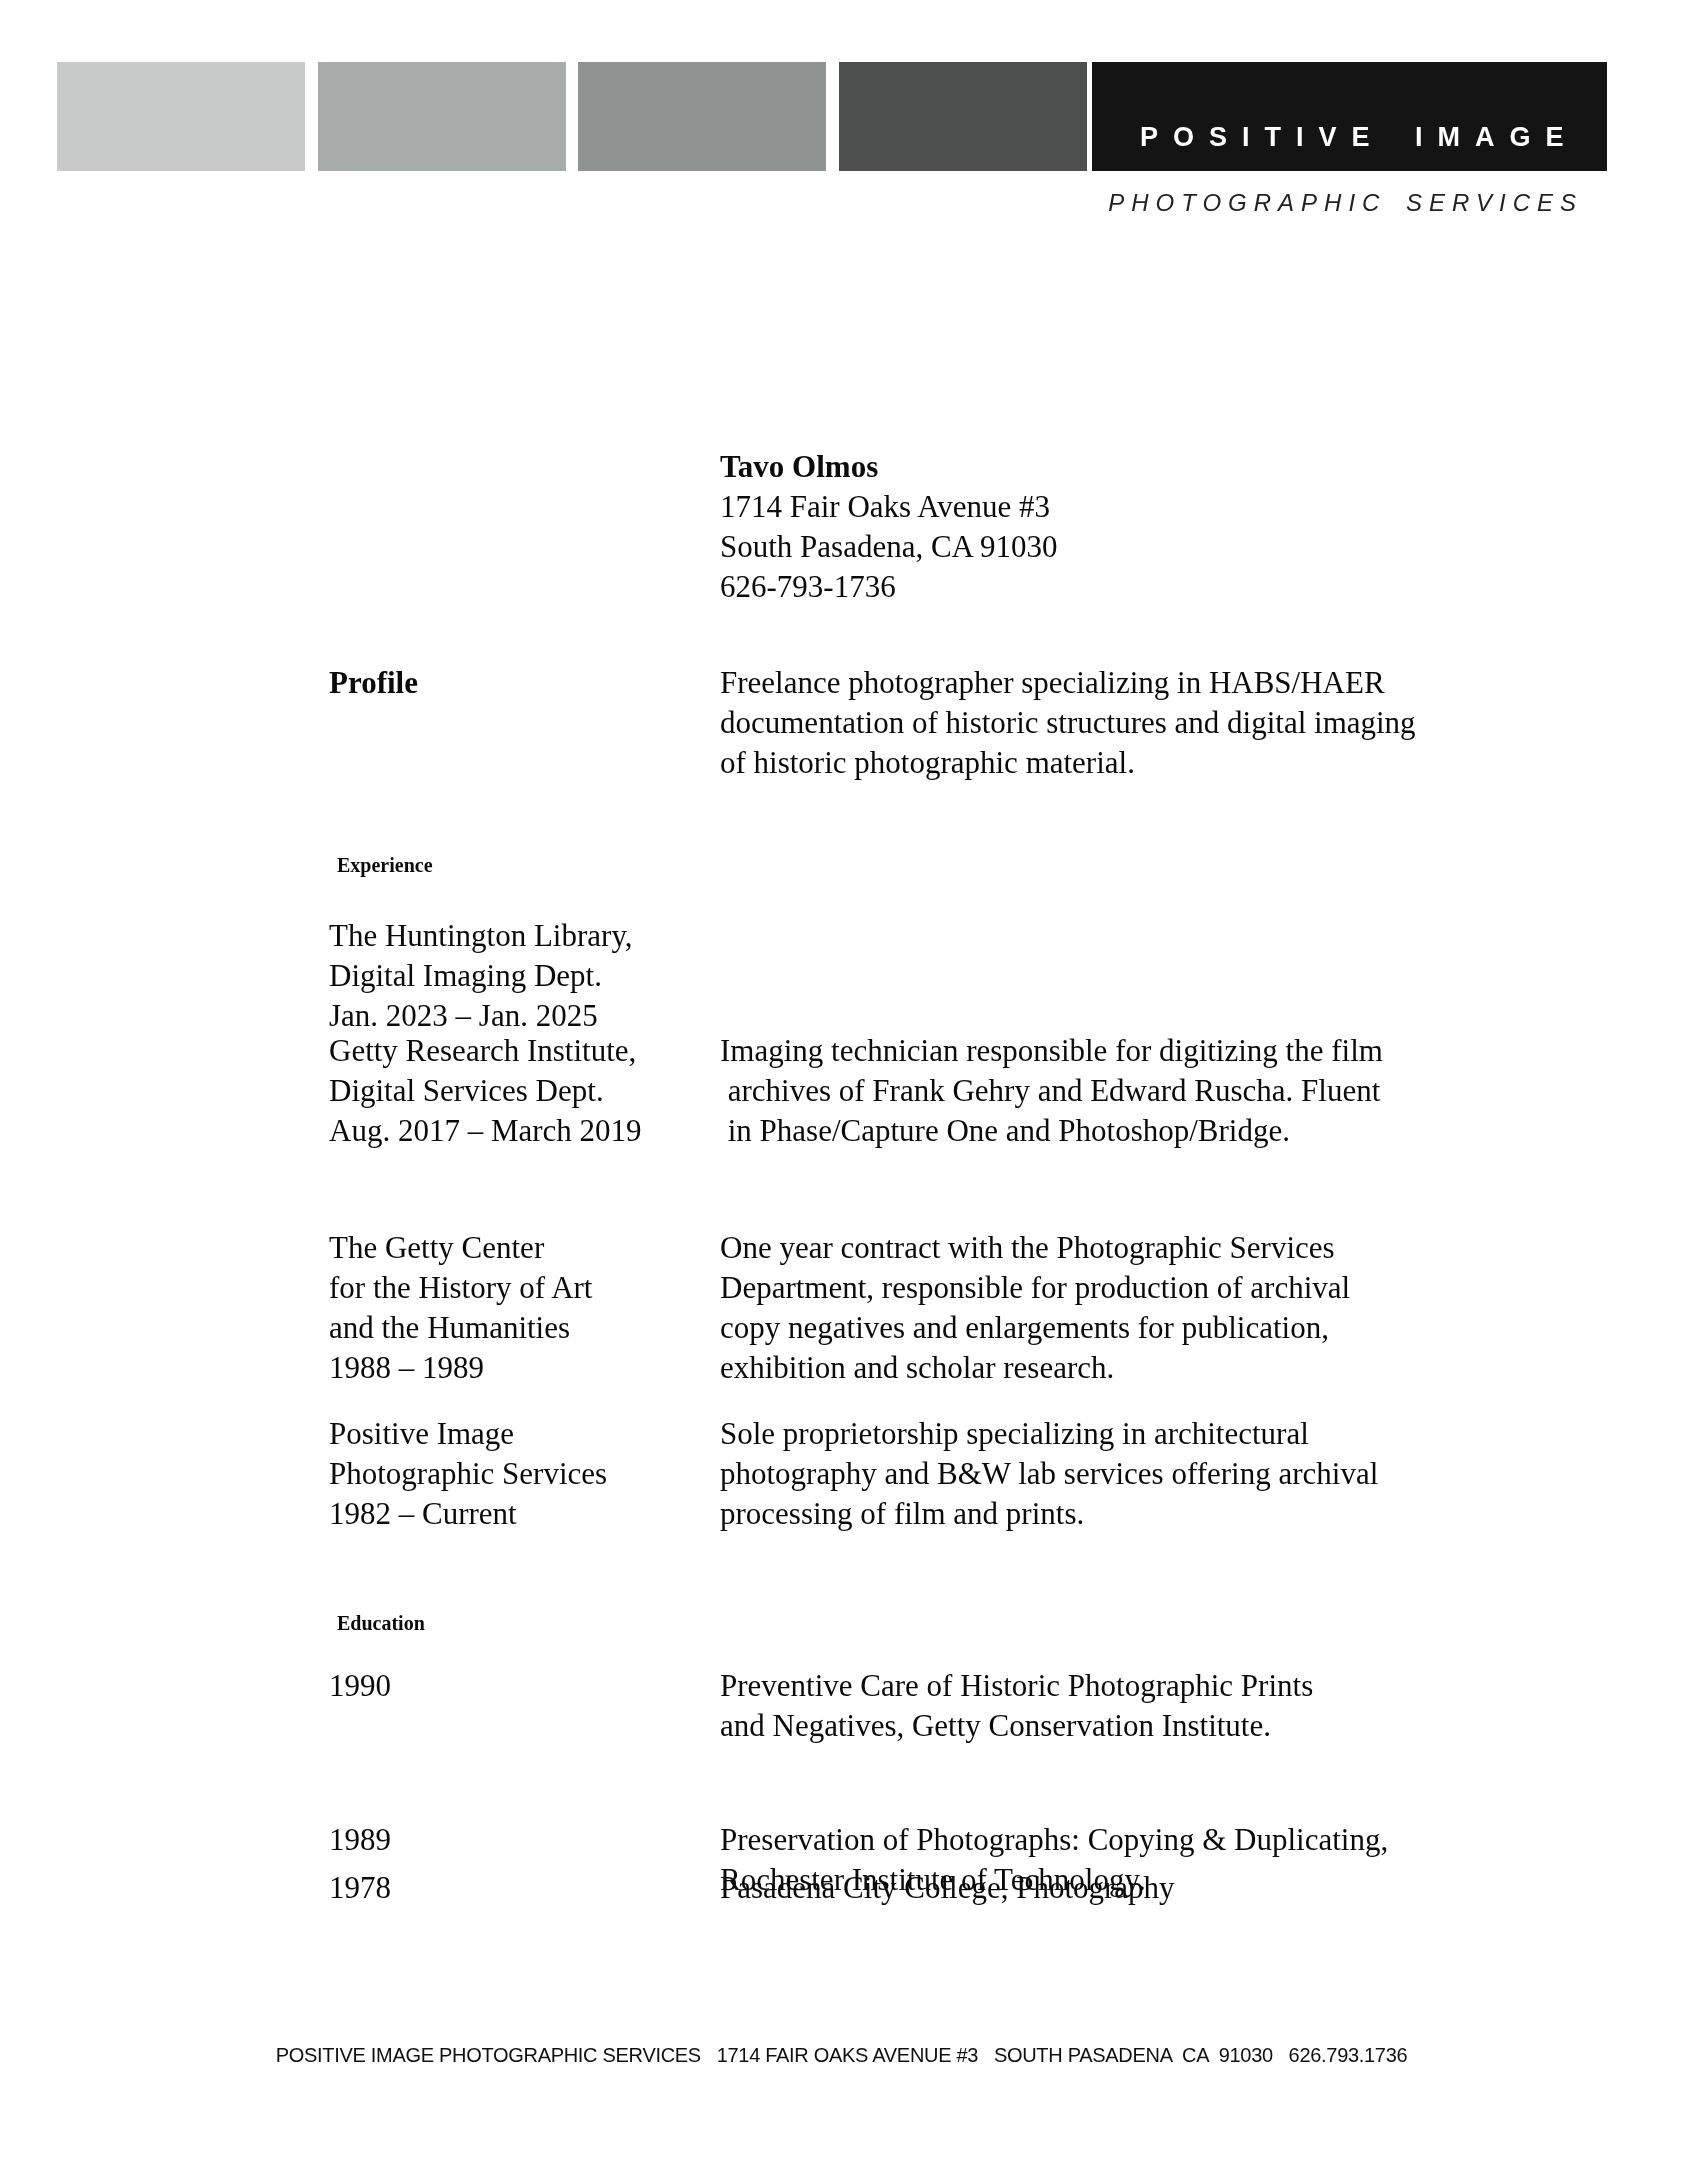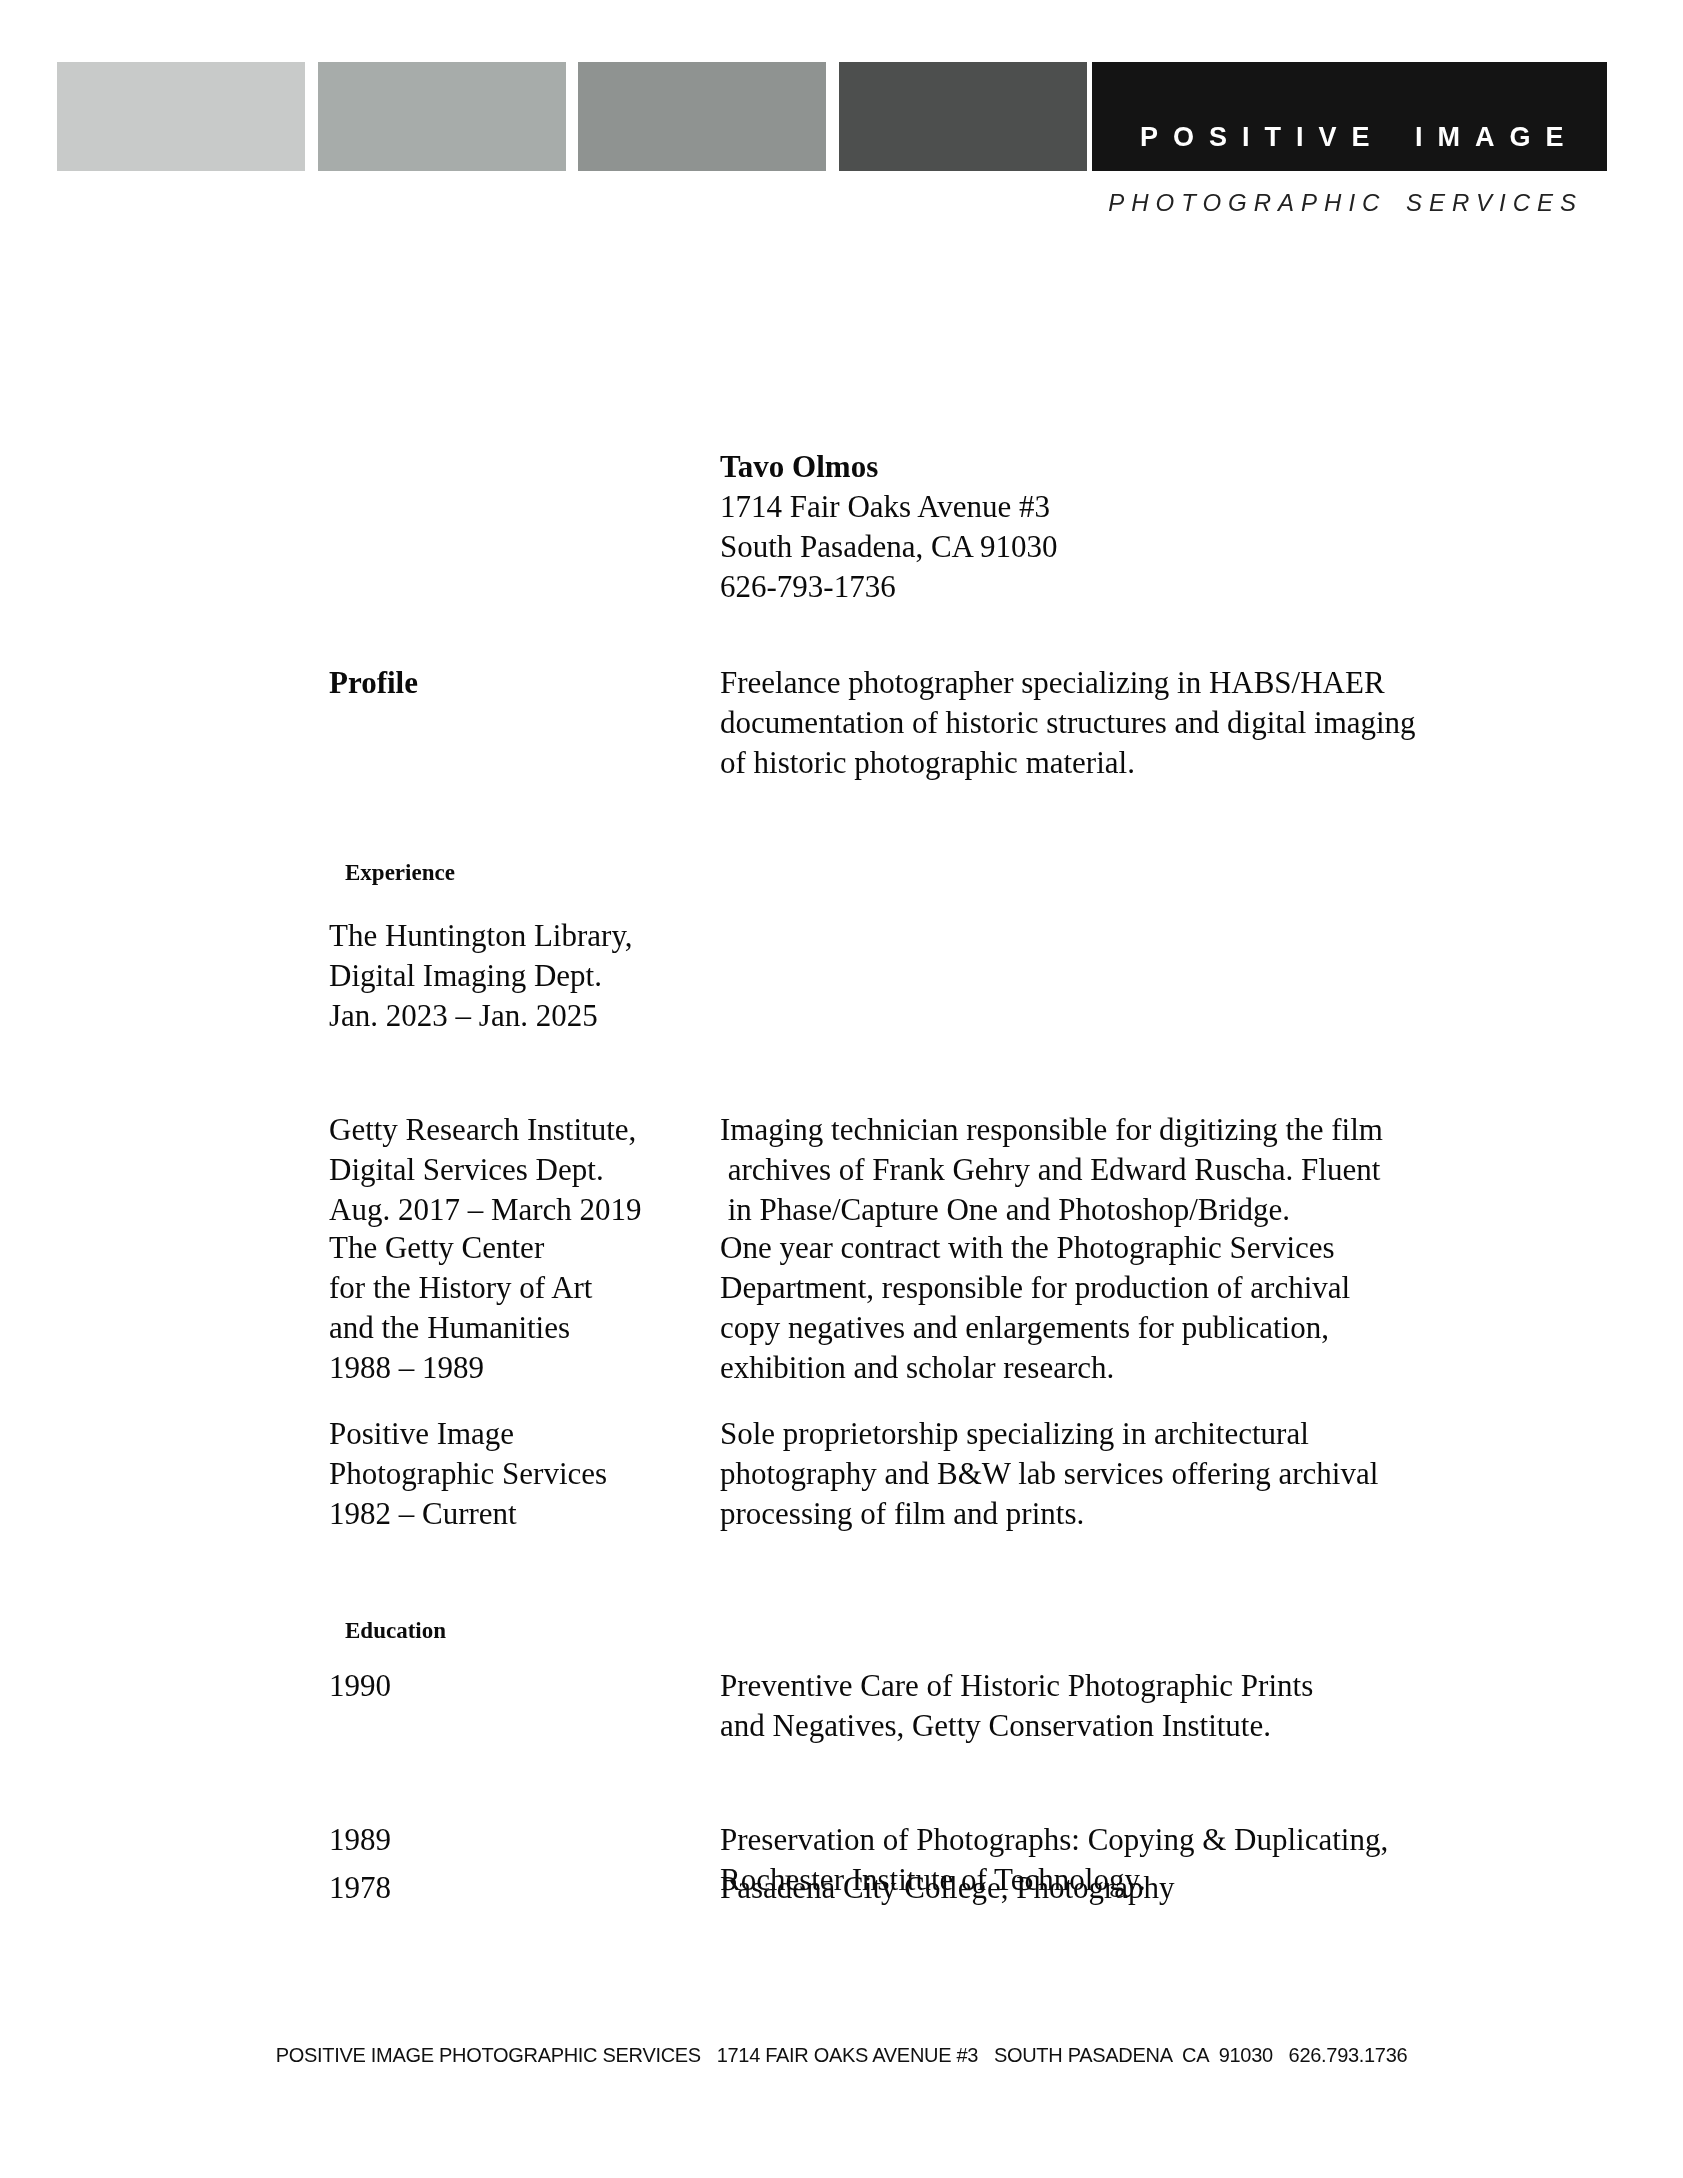--- a/index.html
+++ b/index.html
@@ -38,22 +38,22 @@
     font-family:"Liberation Sans", sans-serif;
     font-style:italic; font-size:24px; line-height:30px;
     letter-spacing:7px; word-spacing:6px;
     color:#222222; white-space:nowrap;
   }
   
   .contact { position:absolute; left:720px; top:447px; }
   .bold { font-weight:bold; }
   .lines { white-space:pre-wrap; }
   h2.sect {
-    position:absolute; left:329px; margin:16px;
-    font-size:23px; line-height:40px; font-weight:bold; color:#0b0b0b;
+    position:absolute; left:329px; margin:8px;
+    font-size:20px; line-height:40px; font-weight:bold; color:#0b0b0b;
   }
   .row { position:absolute; left:329px; display:flex; align-items:flex-start; }
   .row .label { flex:0 0 391px; width:391px; white-space:pre-wrap; }
   .row .content { white-space:pre-wrap; }
   
   .footer {
     position:absolute; left:0; right:0; top:2039px;
     text-align:center;
     font-family:"Liberation Sans", sans-serif;
     font-size:20px; line-height:32px;
@@ -93,21 +93,21 @@
   </section>
 
   <h2 class="sect" style="top:837px">Experience</h2>
 
   <section class="row" style="top:916px">
     <div class="label">The Huntington Library,
 Digital Imaging Dept.
 Jan. 2023 – Jan. 2025</div>
   </section>
 
-  <section class="row" style="top:1110px">
+  <section class="row" style="top:1031px">
     <div class="label">Getty Research Institute,
 Digital Services Dept.
 Aug. 2017 – March 2019</div>
     <div class="content">Imaging technician responsible for digitizing the film
  archives of Frank Gehry and Edward Ruscha. Fluent
  in Phase/Capture One and Photoshop/Bridge.</div>
   </section>
 
   <section class="row" style="top:1228px">
     <div class="label">The Getty Center

